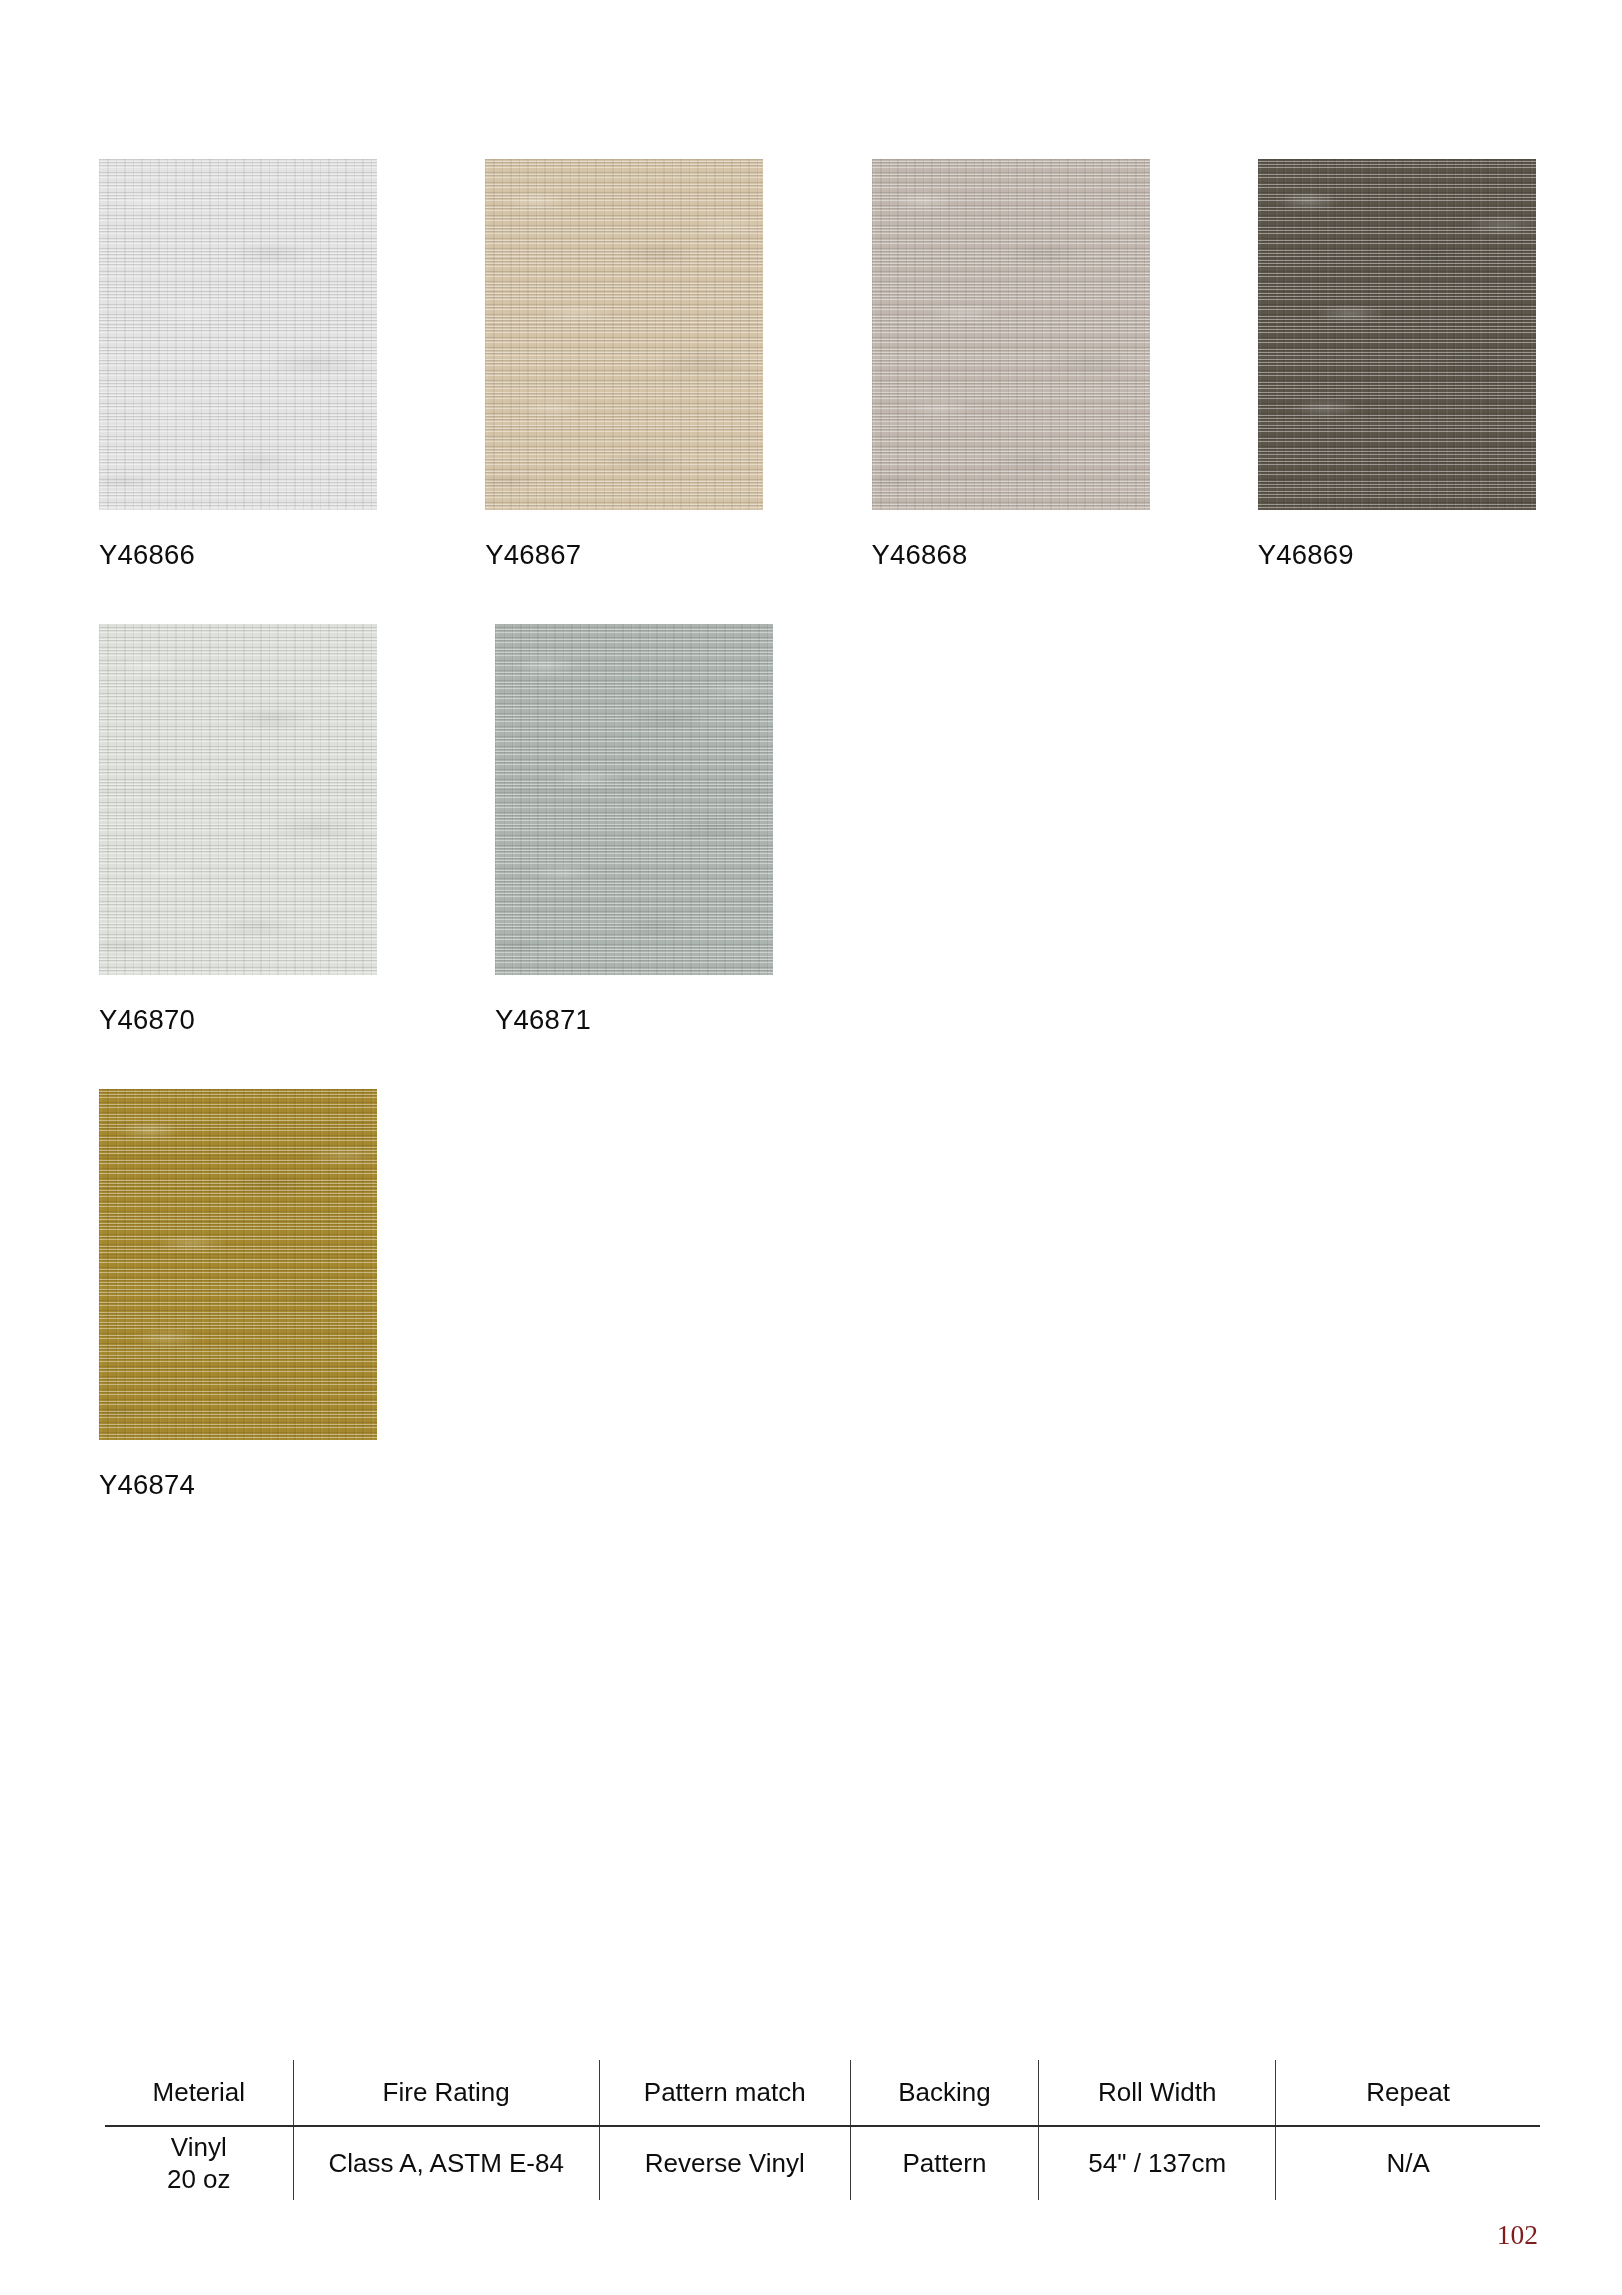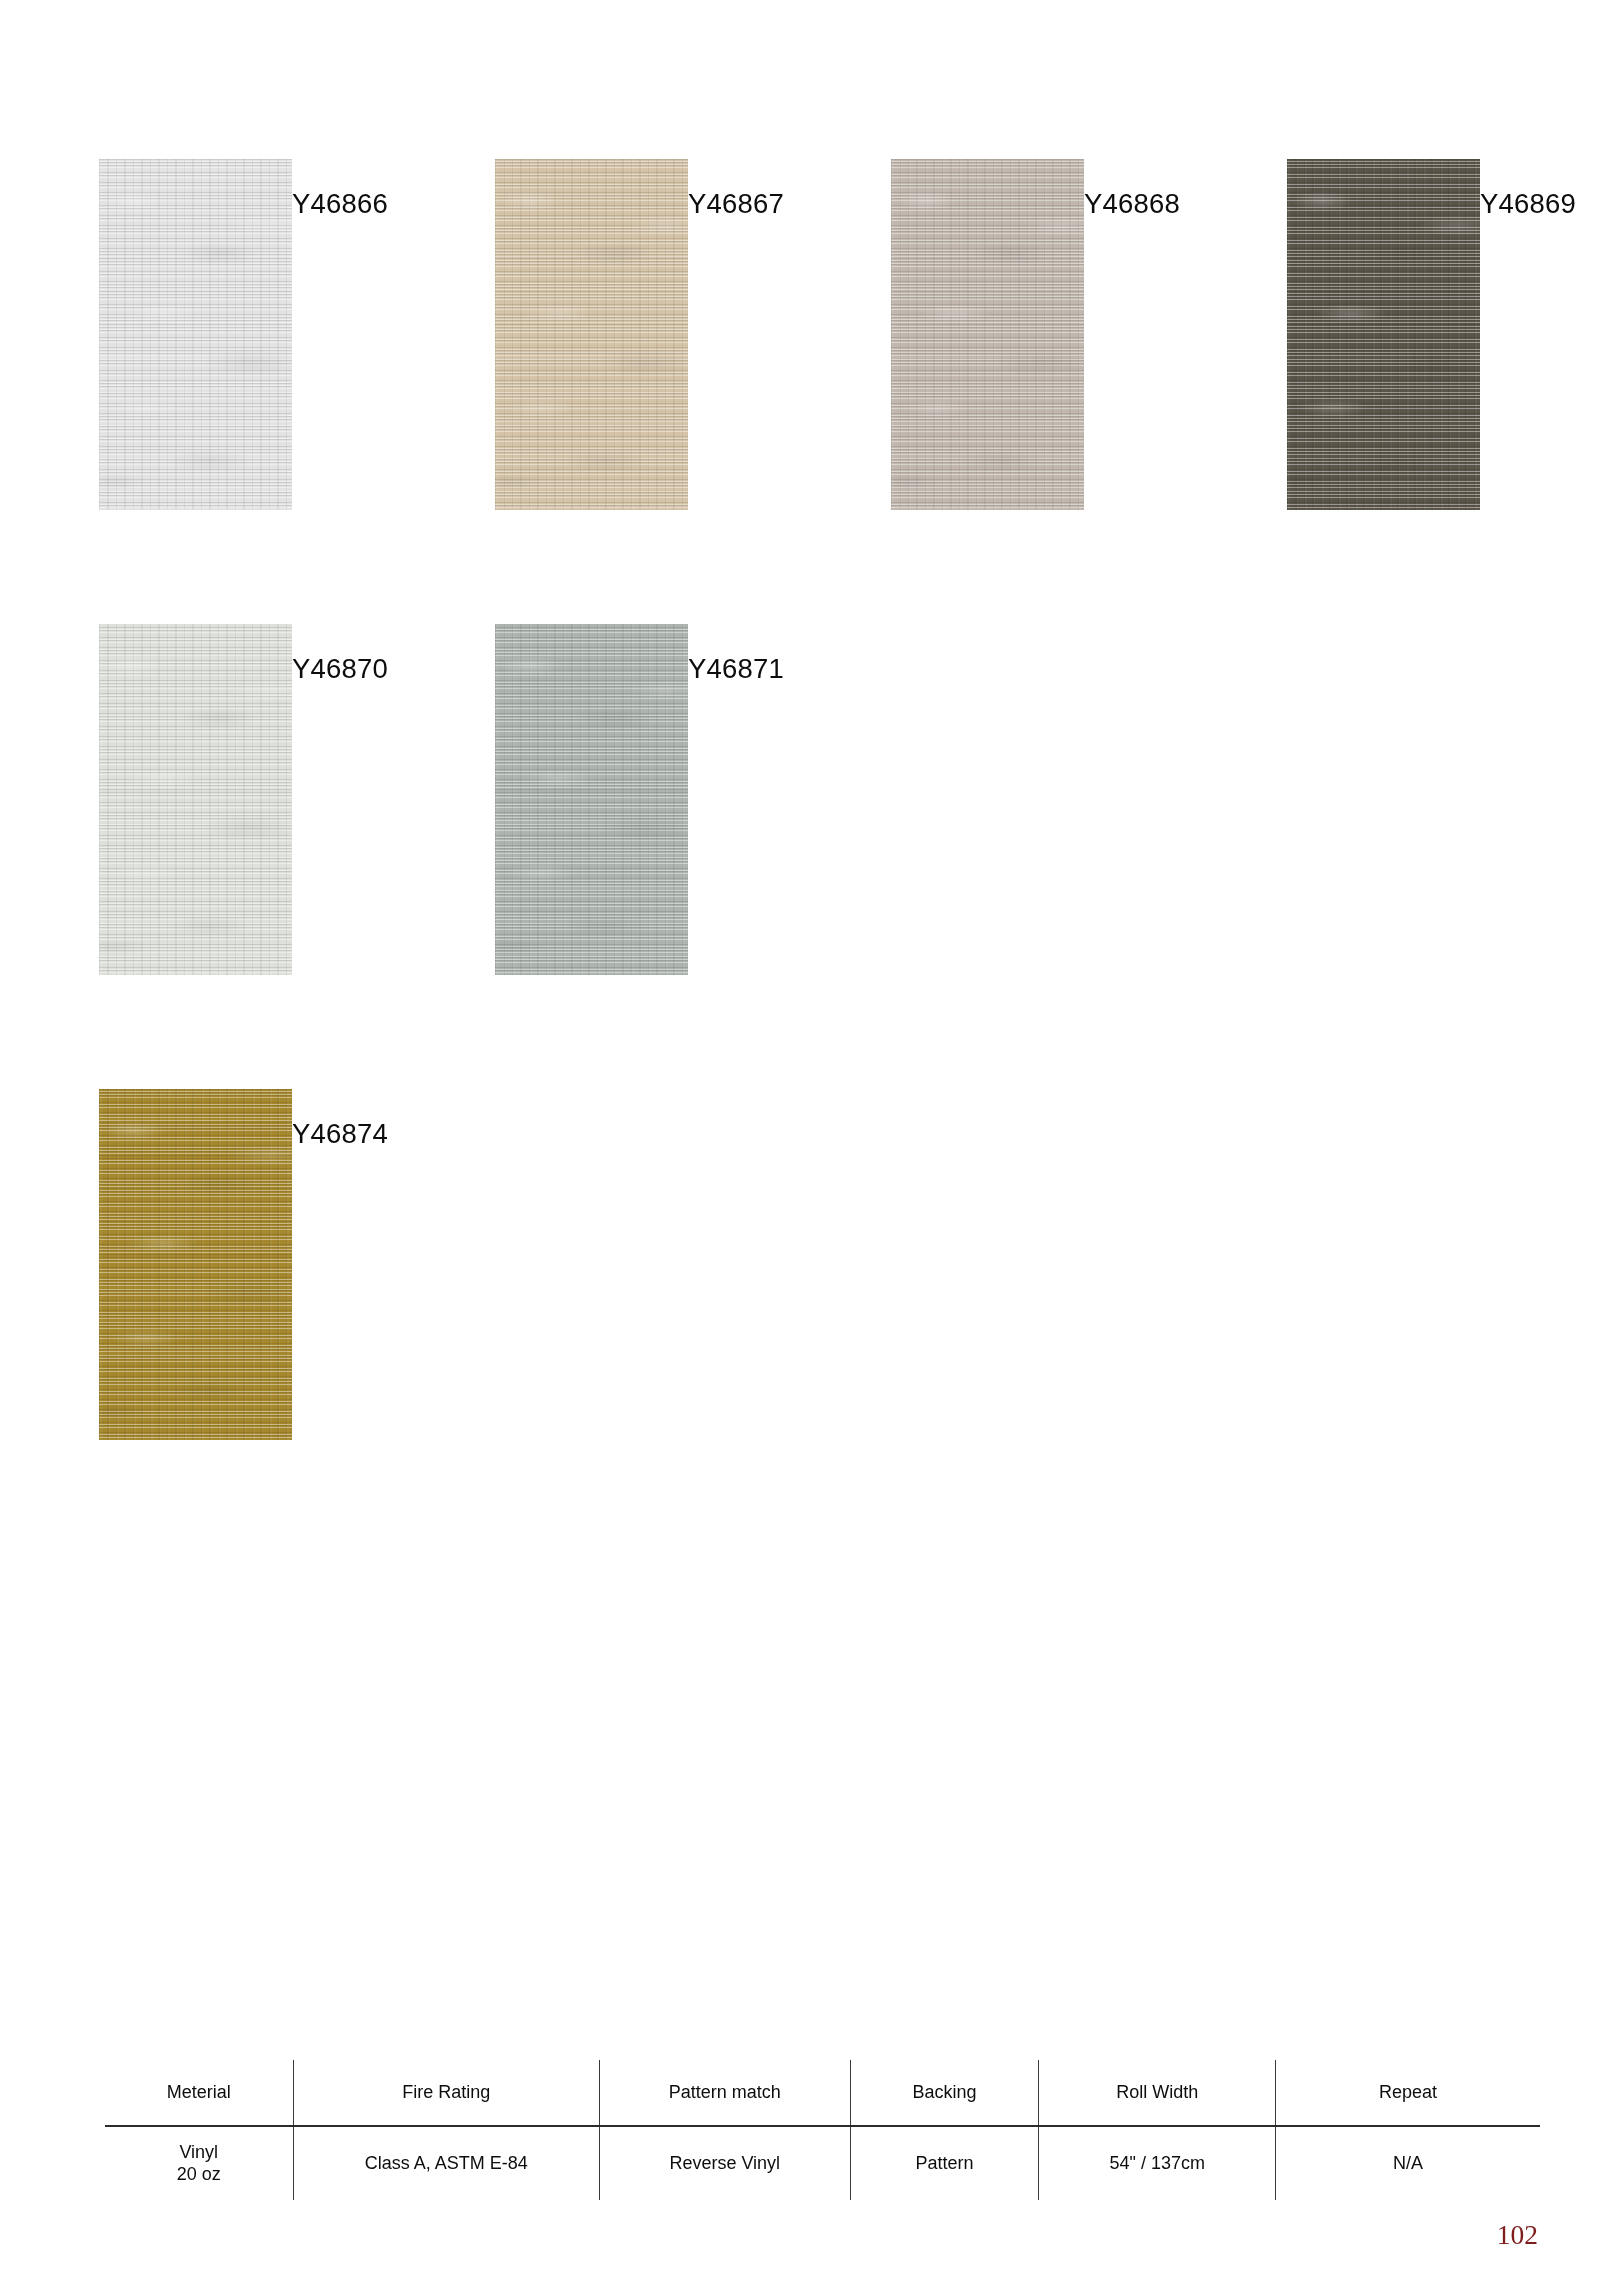--- a/index.html
+++ b/index.html
@@ -25,21 +25,21 @@
   }
   .swatch-row {
     display: flex;
     flex-direction: row;
     height: 465px;
   }
   .swatch-cell {
     width: 289px;
     margin-right: 107px;
     display: flex;
-    flex-direction: row;
+    flex-direction: column;
   }
   .swatch-cell:last-child { margin-right: 0; }
 
   .swatch-chip {
     width: 278px;
     height: 351px;
     position: relative;
     overflow: hidden;
   }
   
@@ -104,21 +104,21 @@
   }
   #spec-table table {
     width: 100%;
     border-collapse: collapse;
     table-layout: fixed;
   }
   #spec-table th, #spec-table td {
     text-align: center;
     vertical-align: middle;
     font-weight: normal;
-    font-size: 18px;
+    font-size: 26px;
     line-height: 1.22;
     color: #0d0d0d;
     border-left: 1.3px solid #3a3a3a;
     padding: 0 3.9px;
   }
   #spec-table th:first-child,
   #spec-table td:first-child { border-left: 0; }
 
   #spec-table thead th { height: 65px; }
   #spec-table thead tr { border-bottom: 2px solid #2b2b2b; }

